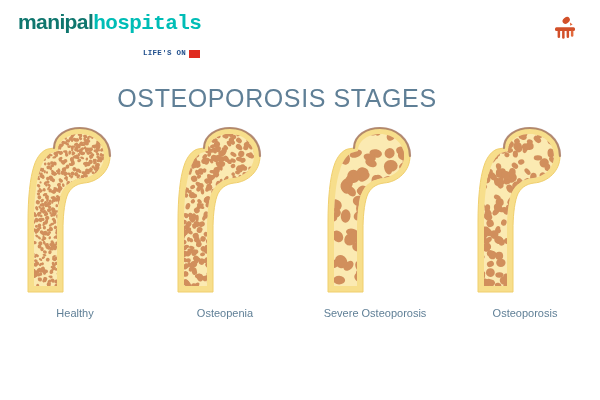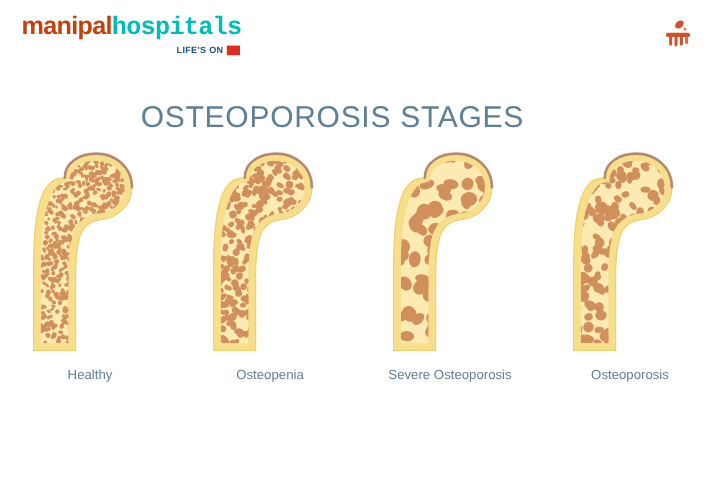--- a/index.html
+++ b/index.html
@@ -31,30 +31,31 @@
     top: 11px;
     line-height: 1;
     user-select: none;
   }
   #brand-wordmark {
     font-size: 21px;
     font-weight: bold;
     letter-spacing: -0.6px;
     white-space: nowrap;
   }
-  .brand-part-primary { color: #c2410c; }
+  .brand-part-primary { color: #0f766e; }
   .brand-part-secondary { color: #00bdb6; font-family: Liberation Mono, monospace; }
 
   #brand-tagline-row {
     display: flex;
     align-items: center;
     justify-content: flex-end;
     gap: 3px;
-    margin-top: 4px;
+    margin-top: 16px;
     padding-right: 1px;
+    font-family: Liberation Mono, monospace;
   }
   #brand-tagline {
     font-size: 7.5px;
     font-weight: bold;
     color: #1f4e8c;
     letter-spacing: 0.3px;
     white-space: nowrap;
   }
   #brand-accent-square {
     width: 11px;

